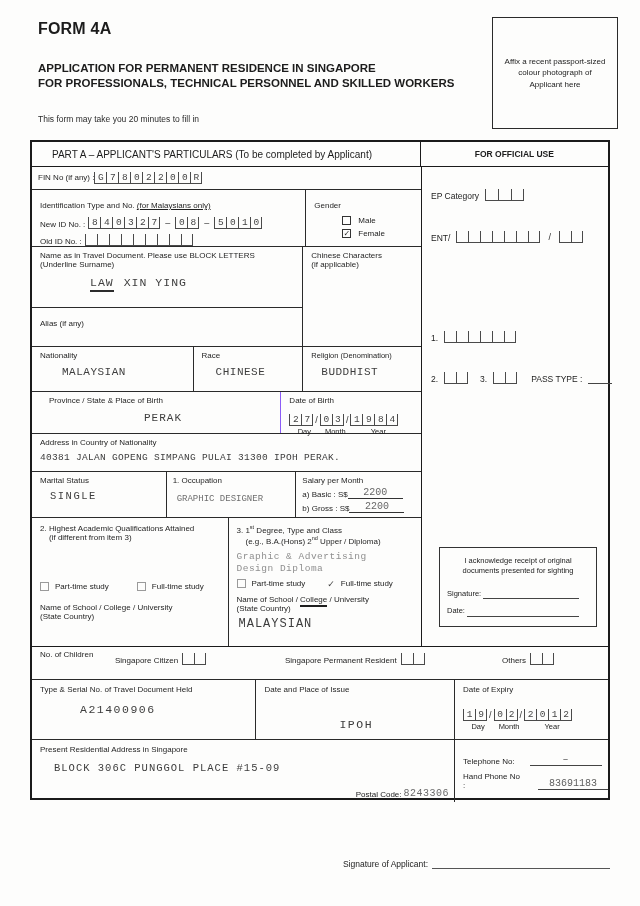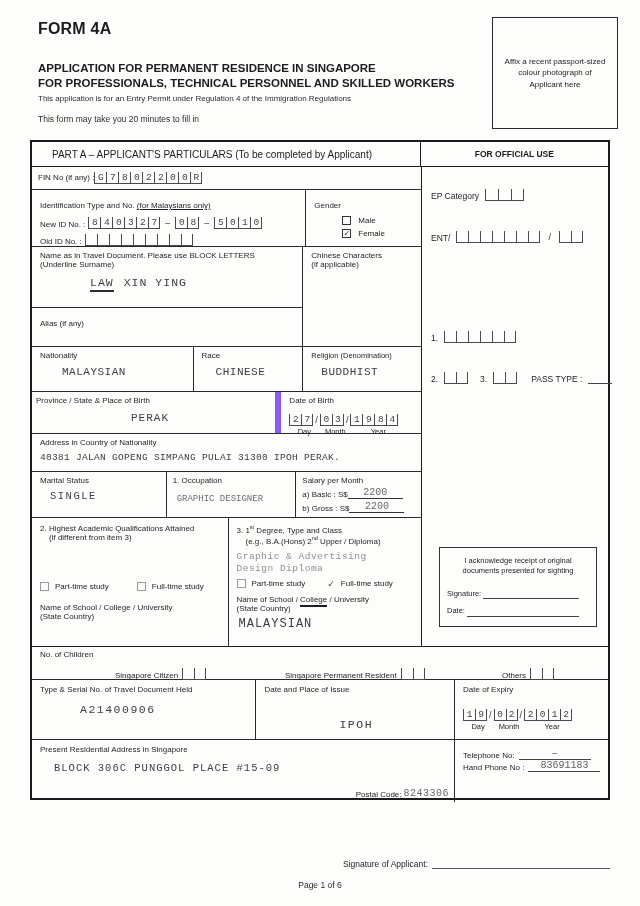--- a/index.html
+++ b/index.html
@@ -60,21 +60,21 @@
   .alias-cell{height:38px;padding:4px 0 0 8px}
   .chinese-cell{width:118px;padding:4px 0 0 8px}
 
   .row-nat{height:45px;display:flex}
   .nat-c1{width:162px;border-right:1px solid #2a2a2a;padding:4px 0 0 8px}
   .nat-c2{width:110px;border-right:1px solid #2a2a2a;padding:4px 0 0 8px}
   .nat-c3{width:118px;padding:4px 0 0 8px}
   .nat-val{margin:6px 0 0 22px;font-size:11px;letter-spacing:.5px}
 
   .row-prov{height:42px;display:flex}
-  .prov-c1{width:250px;border-right:6px solid #8b5cf6;padding:4px 0 0 4px}
+  .prov-c1{width:250px;border-right:1px solid #8b5cf6;padding:4px 0 0 17px}
   .prov-val{margin:7px 0 0 95px;font-size:11px;letter-spacing:1px}
   .prov-c2{width:140px;padding:4px 0 0 8px}
   .dmy{display:flex;font-size:7.5px;color:#222;margin-top:1px}
   .dmy span{text-align:center}
 
   .row-addrnat{height:38px;padding:4px 0 0 8px}
   .addrnat-val{margin-top:5px;font-size:9.5px;letter-spacing:.3px}
 
   .row-mar{height:47px;display:flex}
   .mar-c1{width:135px;border-right:1px solid #2a2a2a;padding:4px 0 0 8px}
@@ -97,51 +97,50 @@
   sup{font-size:5.5px}
 
   
   .of-item{position:absolute;left:9px;display:flex;align-items:flex-end;gap:6px;white-space:nowrap}
   .ack-box{position:absolute;left:17px;top:380px;width:158px;height:80px;border:1px solid #333;padding:8px 7px 0;
            font-size:7.5px;line-height:1.35;color:#222}
   .ack-line{display:inline-block;border-bottom:1px solid #444;height:9px}
 
   
   .row-child{height:33px;border-bottom:1px solid #2a2a2a;position:relative}
-  .child-grp{position:absolute;top:21px;display:flex;align-items:flex-end;gap:4px;font-size:8px}
+  .child-grp{position:absolute;top:6px;display:flex;align-items:flex-end;gap:4px;font-size:8px}
   .row-travel{height:60px;display:flex;border-bottom:1px solid #2a2a2a}
   .tr-c1{width:226px;border-right:1px solid #2a2a2a;padding:5px 0 0 8px}
   .tr-val{margin:9px 0 0 40px;font-size:11.5px;letter-spacing:1.5px}
   .tr-c2{width:200px;border-right:1px solid #2a2a2a;padding:5px 0 0 8px}
   .issue-val{margin:24px 0 0 75px;font-size:11.5px;letter-spacing:1.5px}
   .tr-c3{width:154px;padding:5px 0 0 8px}
   .row-present{height:62px;display:flex}
   .pr-c1{width:426px;border-right:1px solid #2a2a2a;padding:5px 0 0 8px;position:relative}
   .pr-val{margin:8px 0 0 14px;font-size:10.5px;letter-spacing:1px}
   .postal{position:absolute;right:5px;bottom:3px;font-size:8px;display:flex;align-items:flex-end;gap:2px}
   .postal .val{font-size:10px;color:#6a6a6a;letter-spacing:.5px}
   .pr-c2{width:154px;padding:8px 0 0 8px;font-size:8px}
   .ph-line{display:inline-block;width:72px;border-bottom:1px solid #444;text-align:center;
            font:10px "Liberation Mono","DejaVu Sans Mono",monospace;color:#5e5e5e;height:12px;line-height:11px}
-  .ph-row{display:flex;align-items:flex-end;gap:4px;}
+  .ph-row{display:flex;align-items:flex-end;gap:15px;margin-top:6px}
 
   .sig-footer{position:absolute;top:859px;right:30px;display:flex;align-items:flex-end;gap:4px;font-size:8.5px}
   .sig-line{display:inline-block;width:178px;border-bottom:1px solid #555;height:10px}
   .page-num{position:absolute;top:880px;left:0;width:100%;text-align:center;font-size:8.5px;color:#2a2a2a}
   .u{text-decoration:underline}
 </style>
 </head>
 <body>
 
 <div class="page">
 
   <div class="form-no">FORM 4A</div>
   <div class="title1">APPLICATION FOR PERMANENT RESIDENCE IN SINGAPORE</div>
   <div class="title2">FOR PROFESSIONALS, TECHNICAL PERSONNEL AND SKILLED WORKERS</div>
-  <div class="subtitle">This application is for an Entry Permit under Regulation 4 of the Immigration Regulations</div>
   <div class="note">This form may take you 20 minutes to fill in</div>
   <div class="photo-box">Affix a recent passport-sized colour photograph of Applicant here</div>
 
   <div class="form-table">
 
     <div class="hdr-row">
       <div class="hdr-left">PART A – APPLICANT'S PARTICULARS (To be completed by Applicant)</div>
       <div class="hdr-right">FOR OFFICIAL USE</div>
     </div>
 
@@ -481,14 +480,13 @@
           <span class="ph-line">83691183</span>
         </div>
       </div>
     </div>
   </div>
 
   <div class="sig-footer">
     <span>Signature of Applicant:</span>
     <span class="sig-line"></span>
   </div>
-  <div class="page-num">Page 1 of 6</div>
 </div>
 
 </body></html>

